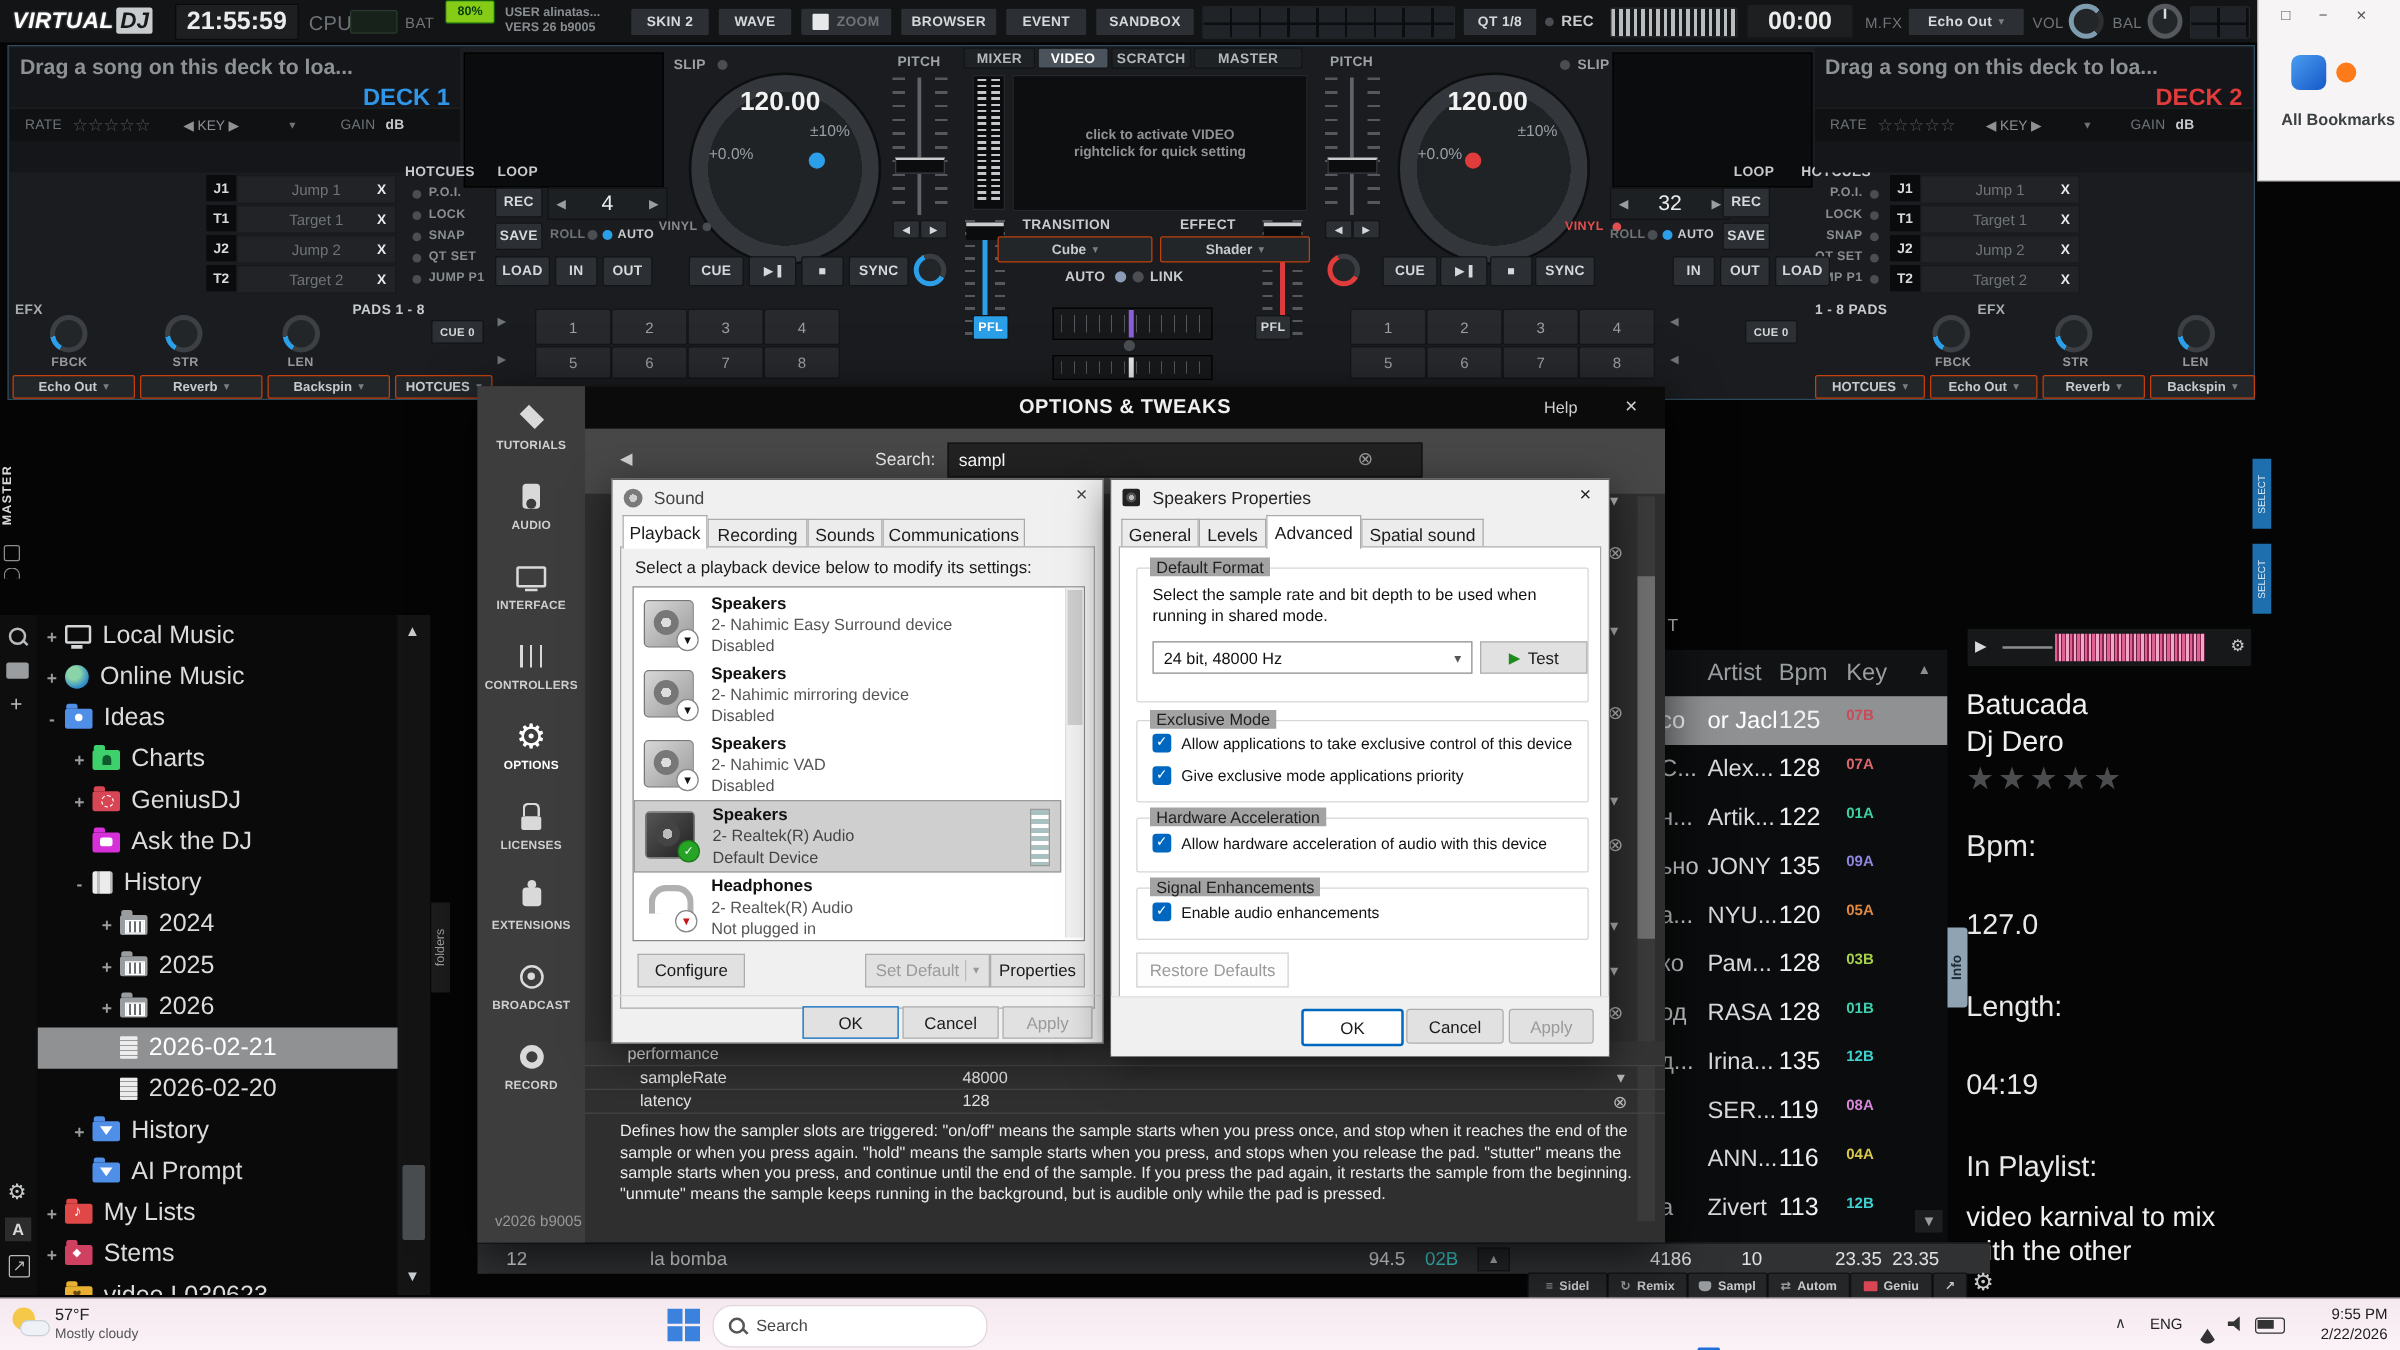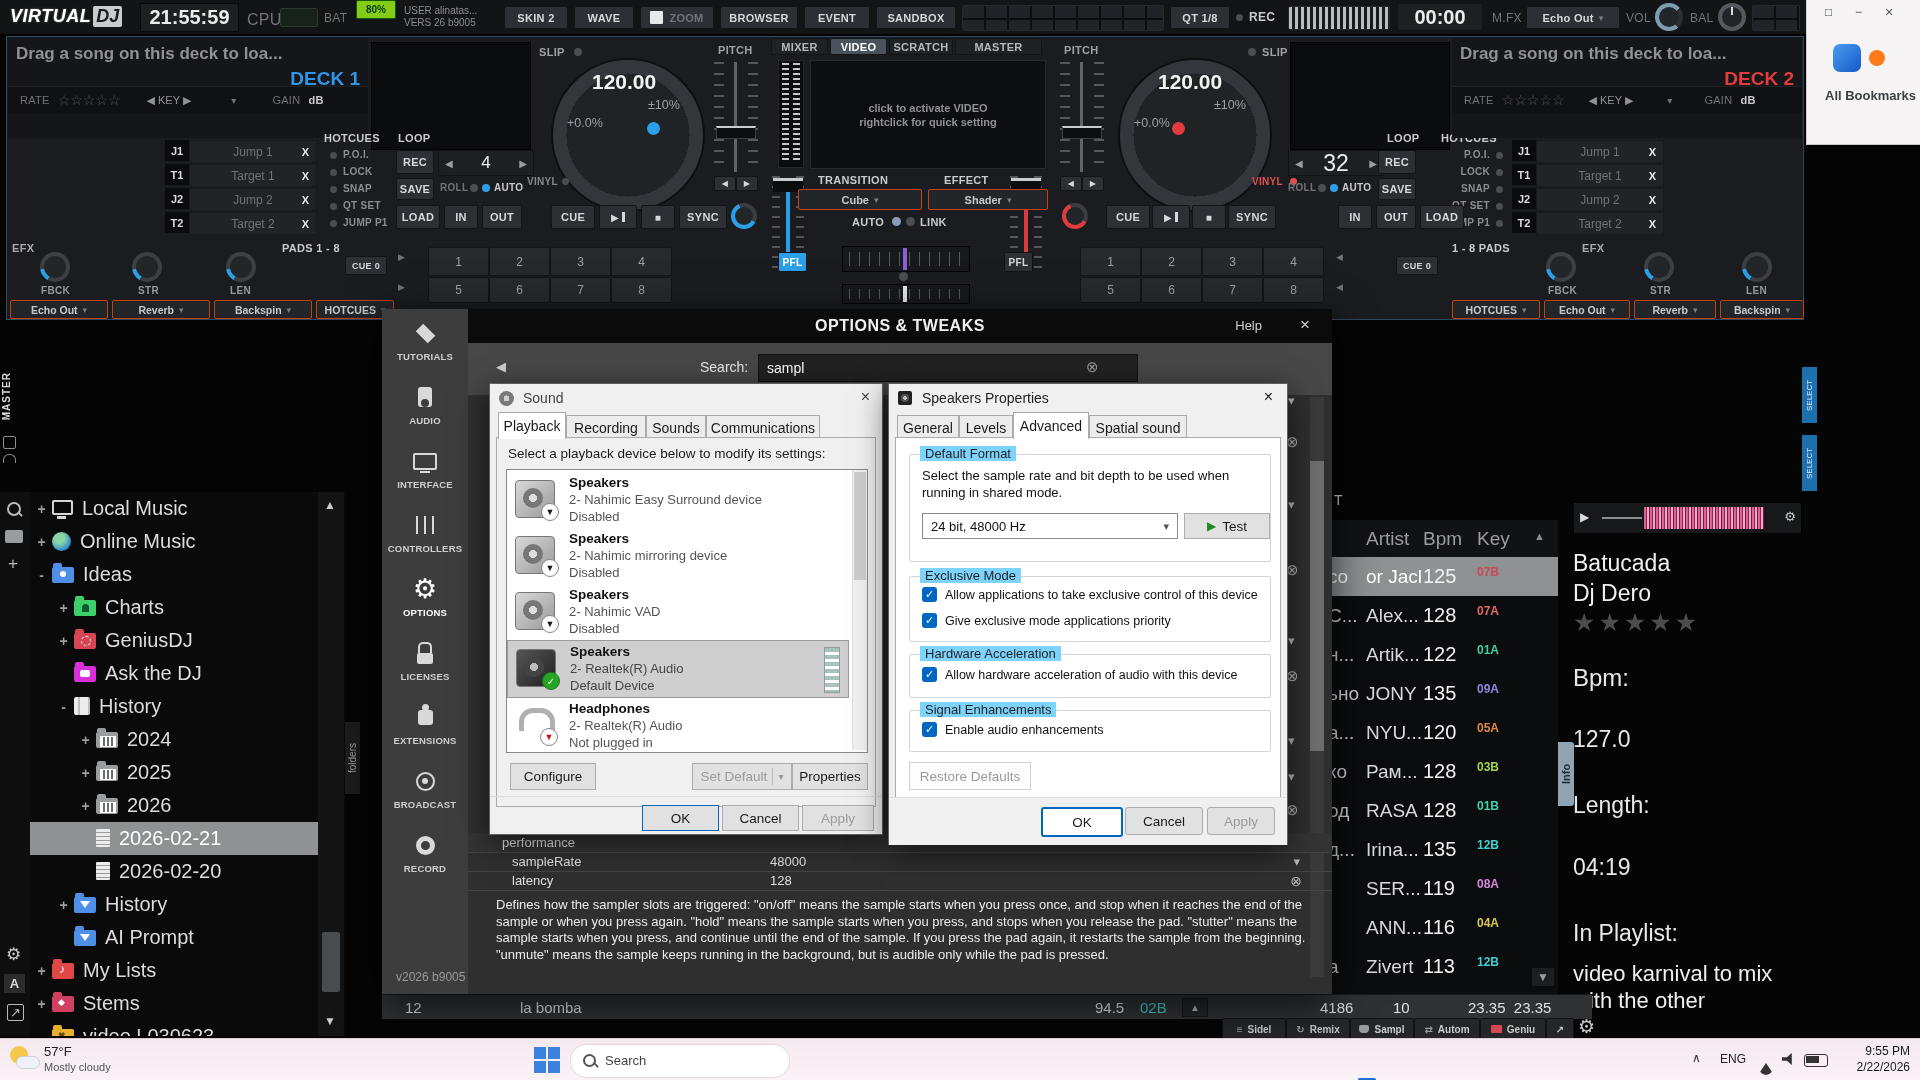--- a/index.html
+++ b/index.html
@@ -24,21 +24,21 @@
   .grid i{position:absolute;left:0;right:0;top:50%;height:2px;background:#0b0d0f}
   .meter{position:absolute;background:repeating-linear-gradient(90deg,#b9bdbf 0 3px,#17191b 3px 6px);border:1px solid #26292c;border-radius:2px}
   .vticks{position:absolute;background:repeating-linear-gradient(180deg,#54585c 0 2px,transparent 2px 11px)}
   
   .wdlg{position:absolute;background:#f0f0f0;border:1px solid #5f5f5f;box-shadow:0 8px 30px rgba(0,0,0,.6)}
   .wtab{position:absolute;font-size:14px;color:#1a1a1a;display:flex;align-items:center;justify-content:center;border:1px solid #ababab;border-bottom:none;background:#ececec}
   .wtab.on{background:#fff;z-index:2}
   .wbtn{position:absolute;background:#e1e1e1;border:1px solid #adadad;color:#1a1a1a;font-size:13.5px;display:flex;align-items:center;justify-content:center}
   .wbtn.dis{color:#9a9a9a}
   .fs{position:absolute;border:1px solid #d6d6d6;border-radius:2px;background:#fff}
-  .fs .lg{position:absolute;top:-9px;left:10px;background:#7dd3fc;padding:0 5px;font-size:13px;color:#1f1f1f;white-space:nowrap}
+  .fs .lg{position:absolute;top:-9px;left:10px;background:#a3a3a3;padding:0 5px;font-size:13px;color:#1f1f1f;white-space:nowrap}
   .cbrow{position:absolute;display:flex;align-items:center;gap:8px;font-size:13px;color:#111;white-space:nowrap}
   .wcb{width:15px;height:15px;background:#0067c0;border-radius:3px;color:#fff;font-size:11px;line-height:15px;text-align:center;flex:none}
   .devic{position:absolute;width:38px;height:36px;border-radius:4px;background:linear-gradient(135deg,#d8d8d8,#9a9a9a);border:1px solid #777}
   .devic i{position:absolute;left:7px;top:7px;width:20px;height:20px;border-radius:50%;background:radial-gradient(circle,#ddd 0 4px,#777 4px 10px)}
   .badge{position:absolute;right:-5px;bottom:-4px;width:16px;height:16px;border-radius:50%;background:#fff;border:1px solid #888;display:flex;align-items:center;justify-content:center;font-size:10px;color:#111;font-weight:bold}
   .badge.gr{background:#26a426;border-color:#1d7a1d;color:#fff}
   .badge.rd{color:#c81414}
   
   .onav-item{height:64px;display:flex;flex-direction:column;align-items:center;justify-content:center;gap:5px;cursor:pointer}
   .nlbl{font-size:9.5px;font-weight:bold;color:#cfcfcf;letter-spacing:.2px}
@@ -89,21 +89,21 @@
   <div class="abs" style="left:0;top:0;width:1920px;height:34px;background:#131416;border-bottom:1px solid #000">
     <div class="abs" style="left:10px;top:4px;height:25px;display:flex;align-items:center">
       <span style="color:#fff;font-weight:bold;font-style:italic;font-size:18px;letter-spacing:.5px;text-shadow:0 0 2px #888">VIRTUAL</span>
       <span style="background:#c9ccce;color:#17191b;font-weight:bold;font-style:italic;font-size:18px;padding:0 3px;margin-left:2px;border-radius:2px">DJ</span>
     </div>
     <div class="abs" style="left:140px;top:3px;width:97px;height:27px;background:#1d1f21;border:1px solid #090a0b;color:#ececec;font-size:20px;font-weight:bold;display:flex;align-items:center;justify-content:center">21:55:59</div>
     <span class="lbl dim" style="left:247px;top:11px;font-weight:normal;font-size:16px">CPU</span>
     <div class="abs" style="left:280px;top:8px;width:36px;height:17px;background:#17221a;border:1px solid #2a3a2e;border-radius:2px"></div>
     <span class="lbl dim" style="left:324px;top:11px;font-weight:normal;font-size:12px">BAT</span>
     <div class="abs" style="left:356px;top:0;width:38px;height:17px;background:#84cc16;border:1px solid #125a12;border-radius:2px;color:#0a3a0a;font-size:10px;font-weight:bold;display:flex;align-items:center;justify-content:center">80%</div>
-    <div class="abs" style="left:404px;top:5px;color:#8a8e91;font-size:10px;font-weight:normal;line-height:12px">
+    <div class="abs" style="left:404px;top:5px;color:#8a8e91;font-size:10px;font-weight:bold;line-height:12px">
       <div>USER alinatas...</div>
       <div>VERS 26 b9005</div>
     </div>
     <div class="vbtn" style="left:504px;top:6px;width:62px;height:21px">SKIN 2</div>
     <div class="vbtn" style="left:574px;top:6px;width:58px;height:21px">WAVE</div>
     <div class="vbtn" style="left:640px;top:6px;width:72px;height:21px;color:#6f7478">
       <span style="width:13px;height:13px;background:#e6e8ea;margin-right:6px;border-radius:1px"></span>
       <span>ZOOM</span>
     </div>
     <div class="vbtn" style="left:720px;top:6px;width:76px;height:21px">BROWSER</div>
@@ -332,21 +332,21 @@
   <span class="abs" style="left:1134px;top:116px;font-size:12.5px;color:#98a0a6">+0.0%</span>
   <span class="abs" style="left:1214px;top:98px;font-size:12.5px;color:#98a0a6">±10%</span>
   <span class="dot" style="left:1248px;top:48px;width:8px;height:8px"></span>
   <span class="lbl" style="left:1262px;top:46px">SLIP</span>
   <span class="lbl" style="left:1252px;top:176px;font-size:10px;color:#e05050">VINYL</span>
   <span class="dot" style="left:1290px;top:178px;width:7px;height:7px;background:#e05050"></span>
   <div class="abs" style="left:1290px;top:42px;width:158px;height:106px;background:#0b0c0e;border:1px solid #000"></div>
 
   <div class="abs" style="left:1288px;top:150px;width:82px;height:24px;background:#1d2023;border:1px solid #101214;display:flex;align-items:center;justify-content:space-between;padding:0 6px">
     <span style="color:#9a9ea1;font-size:10px">◀</span>
-    <span style="color:#ececec;font-size:23px">32</span>
+    <span style="color:#ececec;font-size:17px">32</span>
     <span style="color:#9a9ea1;font-size:10px">▶</span>
   </div>
   <div class="vbtn" style="left:1378px;top:150px;width:36px;height:22px">REC</div>
   <div class="vbtn" style="left:1378px;top:178px;width:36px;height:20px">SAVE</div>
   <span class="lbl dim" style="left:1288px;top:182px;font-size:10px">ROLL</span>
   <span class="dot" style="left:1318px;top:184px;width:8px;height:8px"></span>
   <span class="dot" style="left:1330px;top:184px;width:8px;height:8px;background:#2b9fe8"></span>
   <span class="lbl brt" style="left:1342px;top:182px;font-size:10px">AUTO</span>
   <span class="lbl brt" style="left:1387px;top:132px">LOOP</span>
   <span class="lbl brt" style="left:1441px;top:132px">HOTCUES</span>

